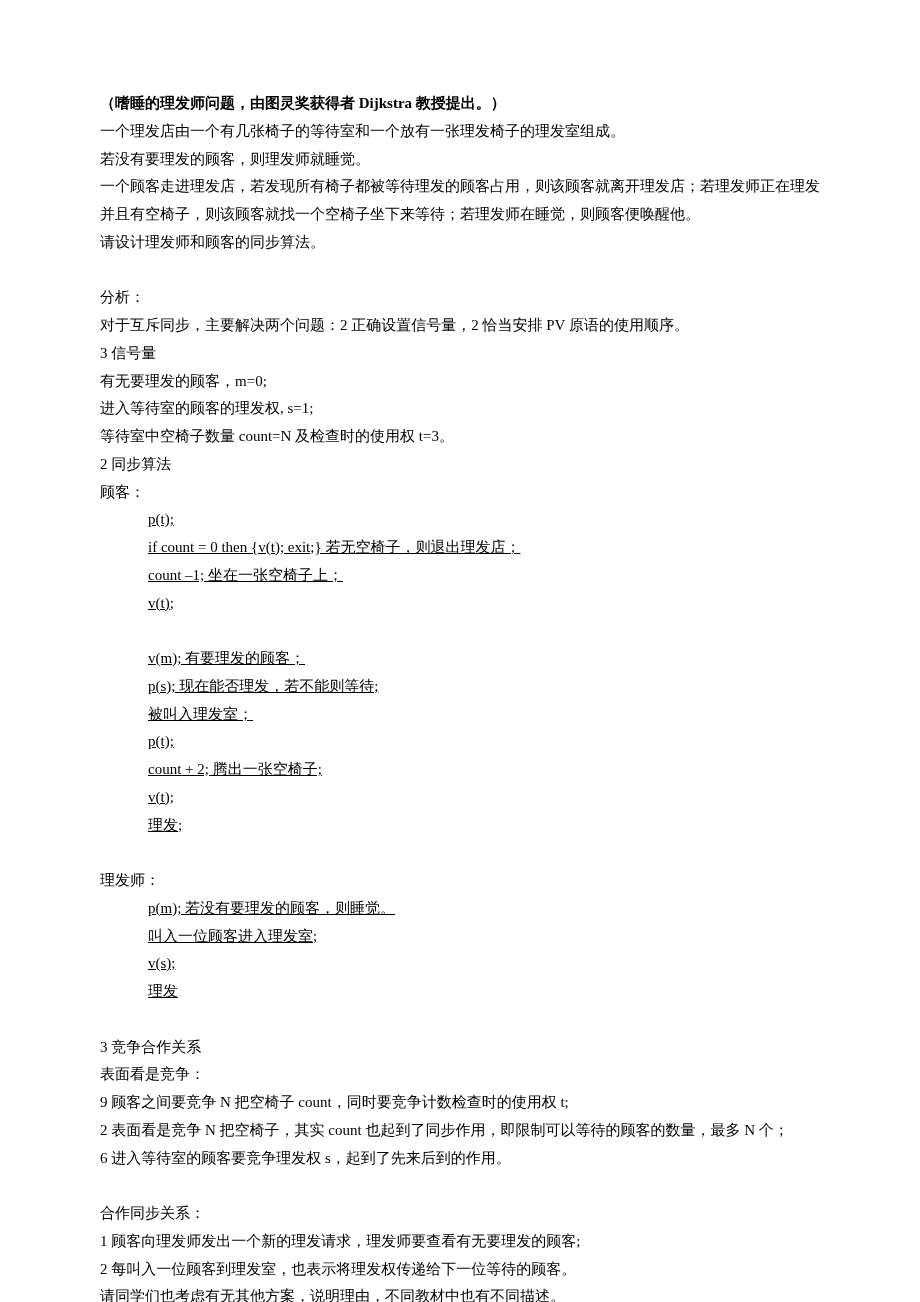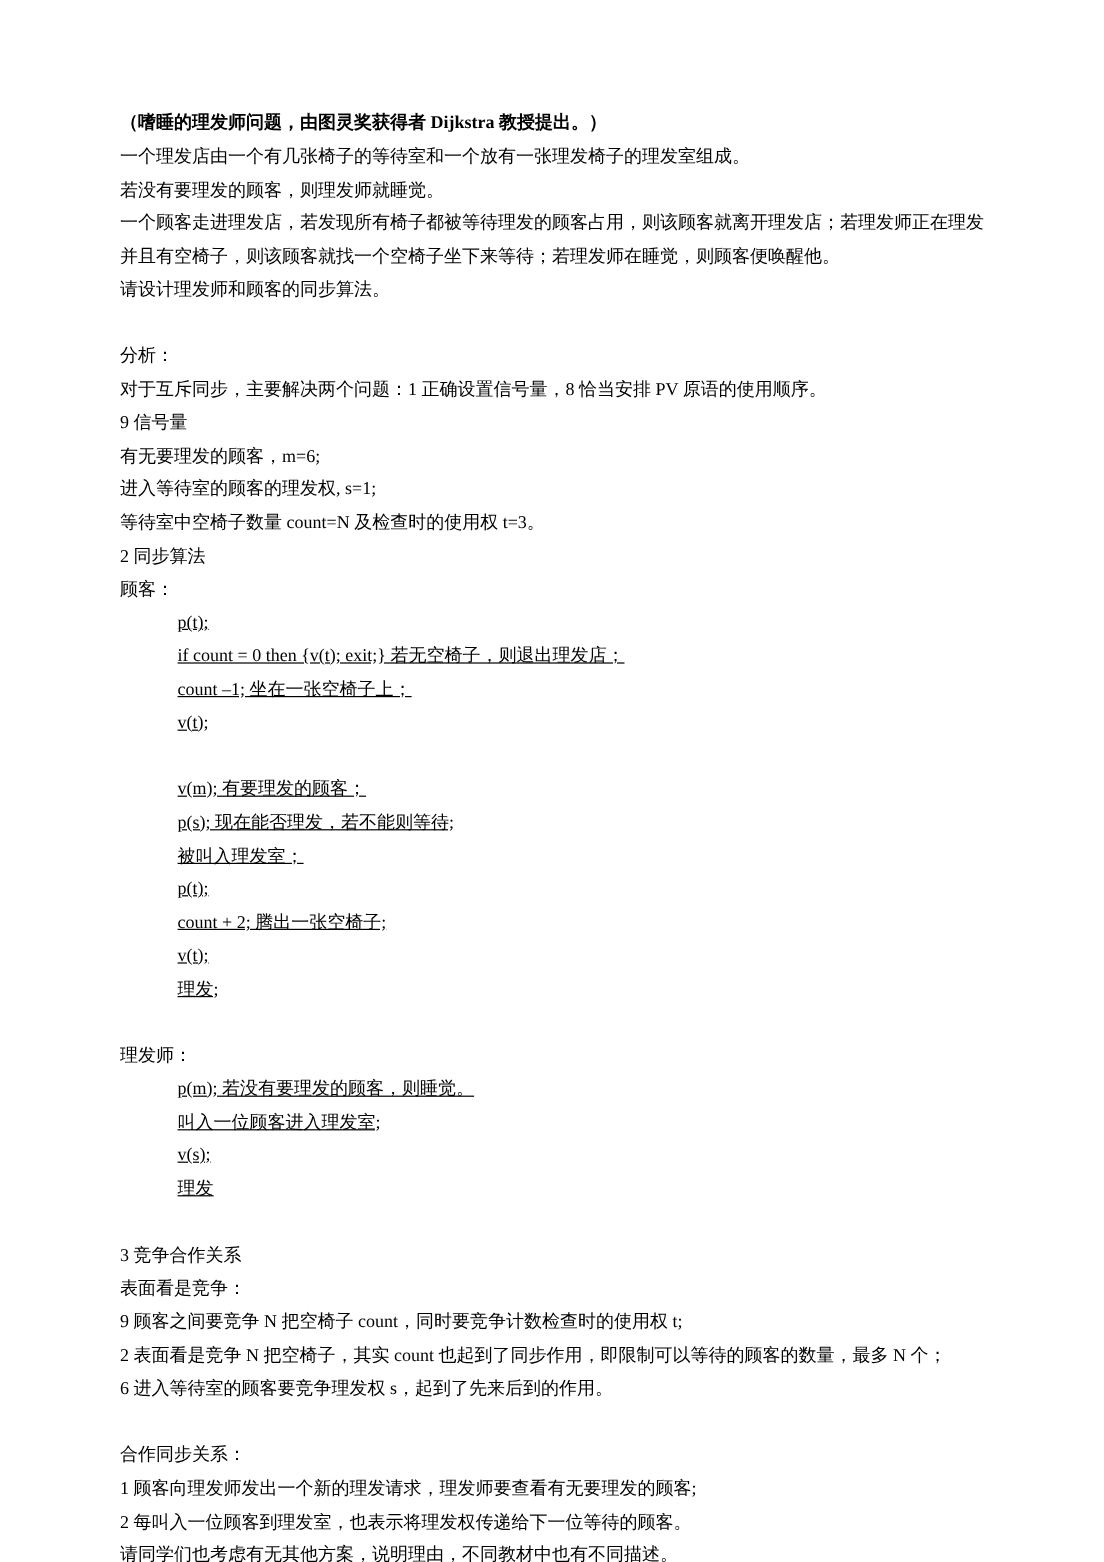--- a/index.html
+++ b/index.html
@@ -24,24 +24,24 @@
 <p class="para bold">（嗜睡的理发师问题，由图灵奖获得者 Dijkstra 教授提出。）</p>
 
 <p class="para">一个理发店由一个有几张椅子的等待室和一个放有一张理发椅子的理发室组成。</p>
 <p class="para">若没有要理发的顾客，则理发师就睡觉。</p>
 <p class="para">一个顾客走进理发店，若发现所有椅子都被等待理发的顾客占用，则该顾客就离开理发店；若理发师正在理发并且有空椅子，则该顾客就找一个空椅子坐下来等待；若理发师在睡觉，则顾客便唤醒他。</p>
 <p class="para">请设计理发师和顾客的同步算法。</p>
 
 <div class="spacer"></div>
 
 <p class="para">分析：</p>
-<p class="para">对于互斥同步，主要解决两个问题：1 正确设置信号量，8 恰当安排 PV 原语的使用顺序。</p>
+<p class="para">对于互斥同步，主要解决两个问题：2 正确设置信号量，2 恰当安排 PV 原语的使用顺序。</p>
 
-<p class="para">9 信号量</p>
-<p class="para">有无要理发的顾客，m=6;</p>
+<p class="para">3 信号量</p>
+<p class="para">有无要理发的顾客，m=0;</p>
 <p class="para">进入等待室的顾客的理发权, s=1;</p>
 <p class="para">等待室中空椅子数量 count=N 及检查时的使用权 t=3。</p>
 
 <p class="para">2 同步算法</p>
 <p class="para">顾客：</p>
 
 <p class="para indent">p(t);</p>
 <p class="para indent">if count = 0 then {v(t); exit;}     若无空椅子，则退出理发店；</p>
 <p class="para indent">count –1;    坐在一张空椅子上；</p>
 <p class="para indent">v(t);</p>

